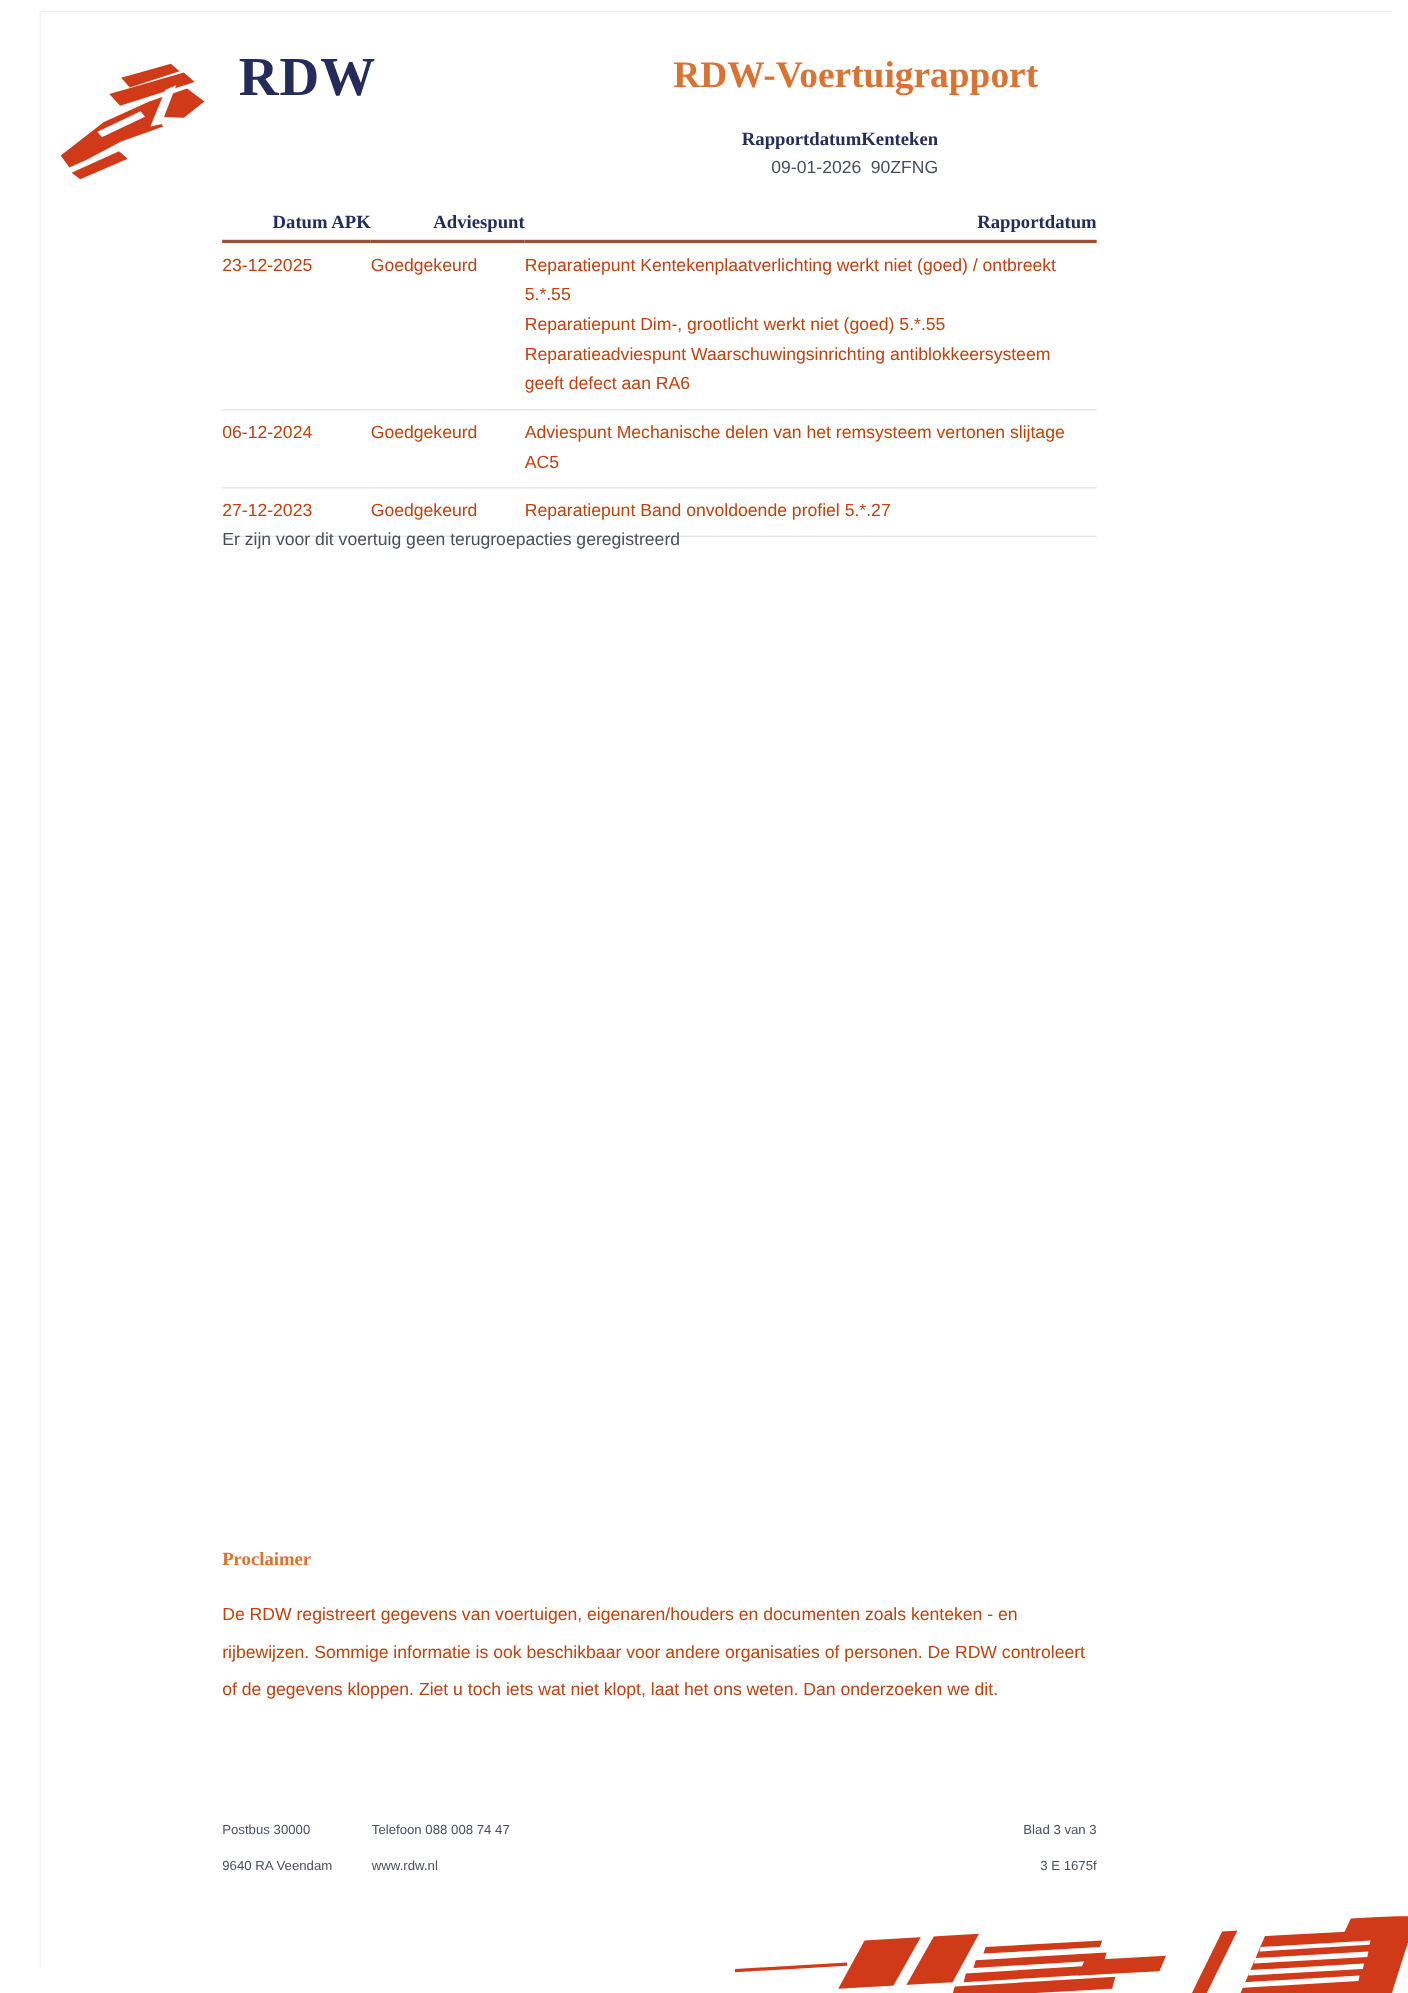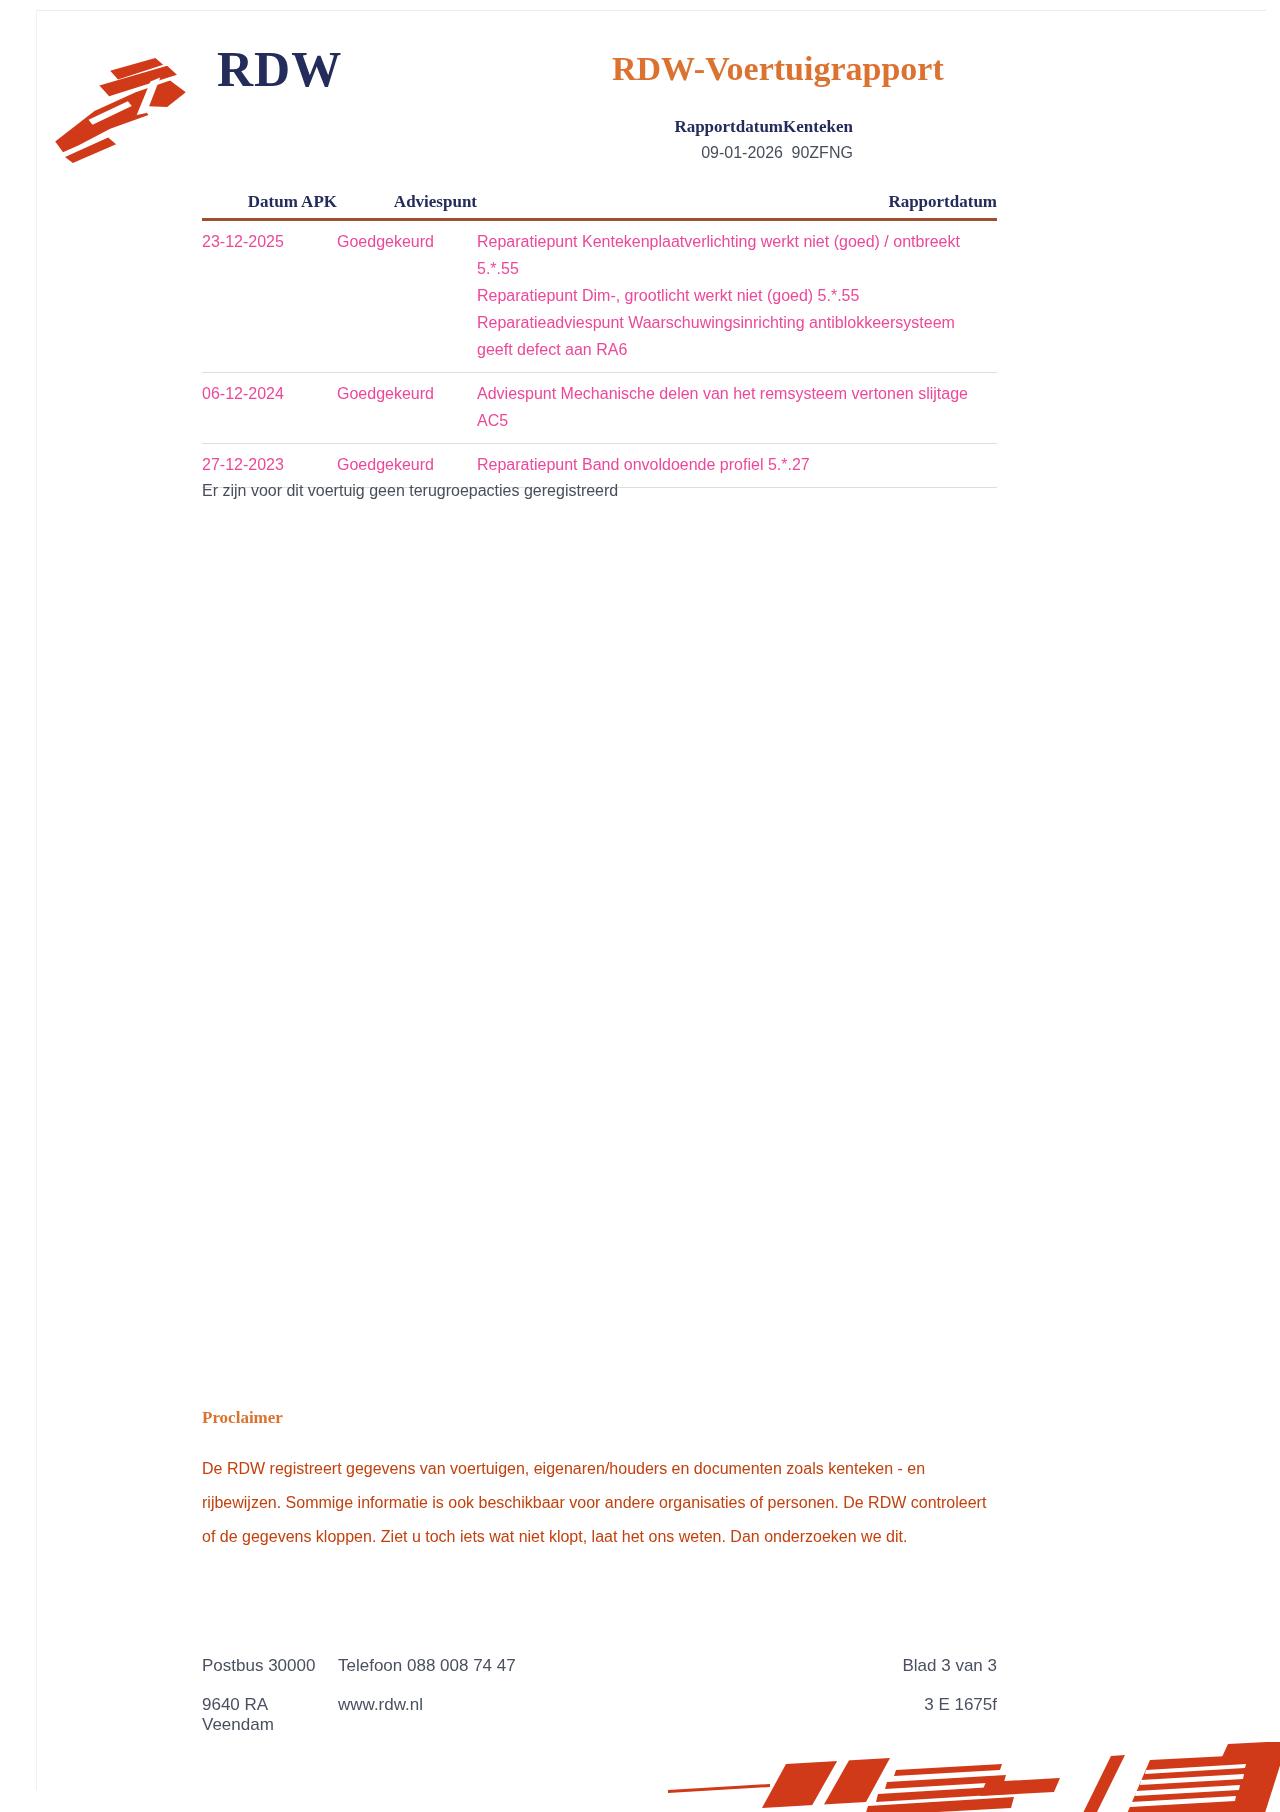--- a/index.html
+++ b/index.html
@@ -46,40 +46,40 @@
   .apk-table col.c-result { width:140px; }
   .apk-table col.c-remarks { width:520px; }
   .apk-table th {
     text-align:right; vertical-align:bottom;
     font-family:"Liberation Serif", serif; font-weight:700;
     font-size:17px; color:#232c5a;
     padding:0 0 6px 0;
     border-bottom:3px solid #9d4f33;
   }
   .apk-table td {
-    vertical-align:top; font-size:16px; line-height:27px; color:#ec4899;
+    vertical-align:top; font-size:16px; line-height:27px; color:#c2410c;
     padding:7px 15px 9px 0;
     border-bottom:1px solid #dedede;
   }
   .remark-line { margin:0; }
 
   
   .recall { position:absolute; left:202px; top:470px; width:795px; }
   .section-heading {
     font-family:"Liberation Serif", serif; font-weight:700;
     font-size:17px; color:#dc7230;
   }
   .recall-text { margin-top:12px; font-size:16px; color:#484e5c; }
 
   
   .proclaimer { position:absolute; left:202px; top:1408px; width:795px; }
   .proclaimer-text { margin-top:24px; font-size:16px; line-height:34px; color:#c2410c; }
 
   
-  .footer { position:absolute; left:202px; top:1656px; width:795px; font-size:17px; color:#4a5060; }
+  .footer { position:absolute; left:202px; top:1656px; width:795px; font-size:12px; color:#4a5060; }
   .footer-row { display:flex; margin-bottom:19px; }
   .footer-col1 { width:136px; }
   .footer-col2 { flex:1; }
   .footer-col3 { text-align:right; }
 
   
   .wing-pattern { position:absolute; right:0; bottom:-4px; width:612px; height:74px; }
 </style>
 </head>
 <body>

